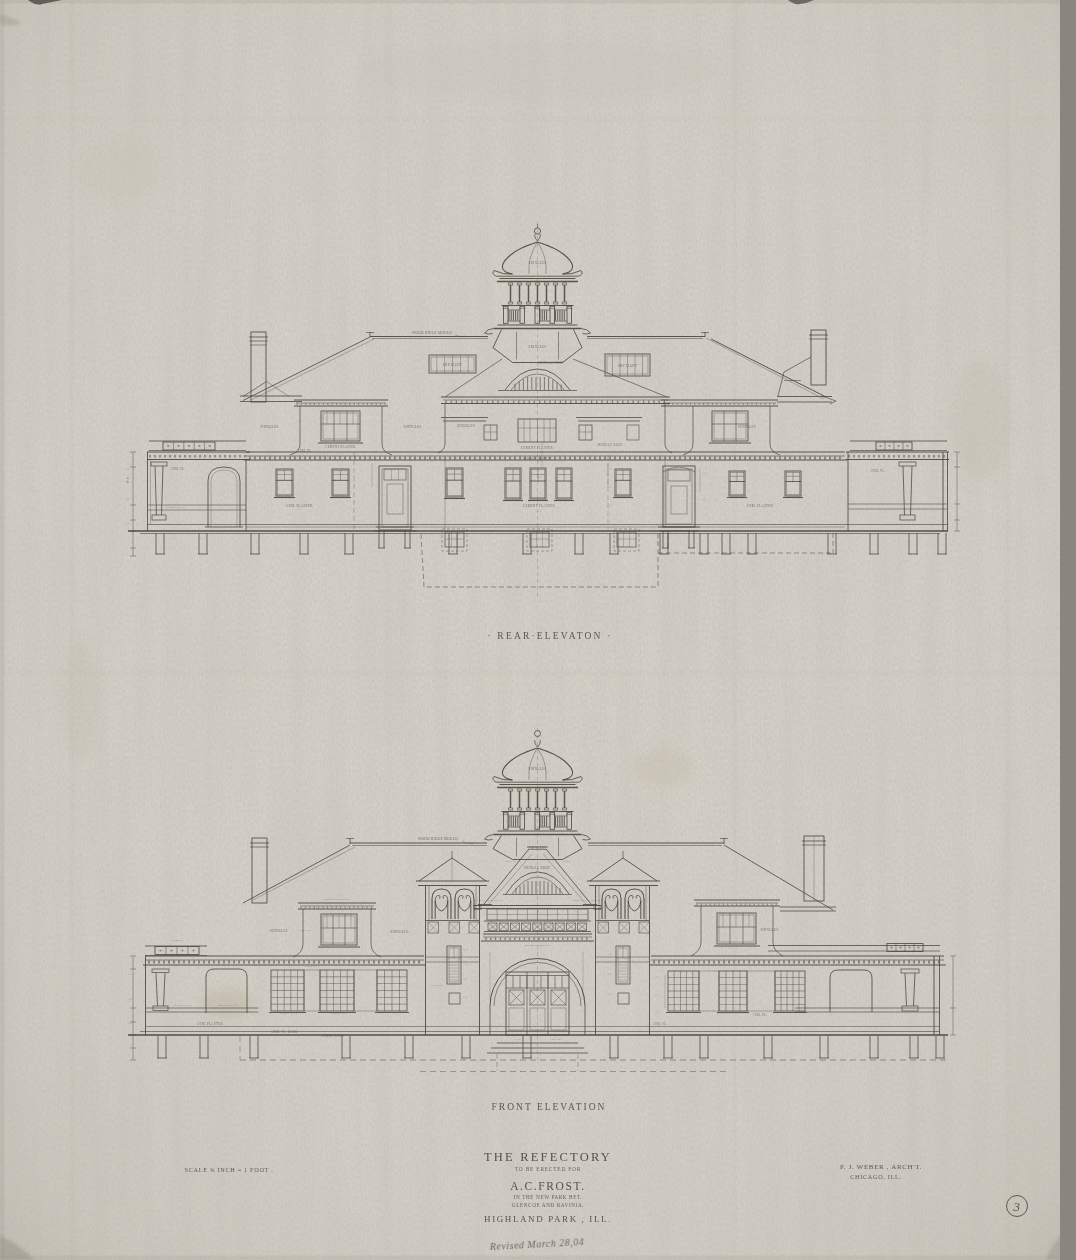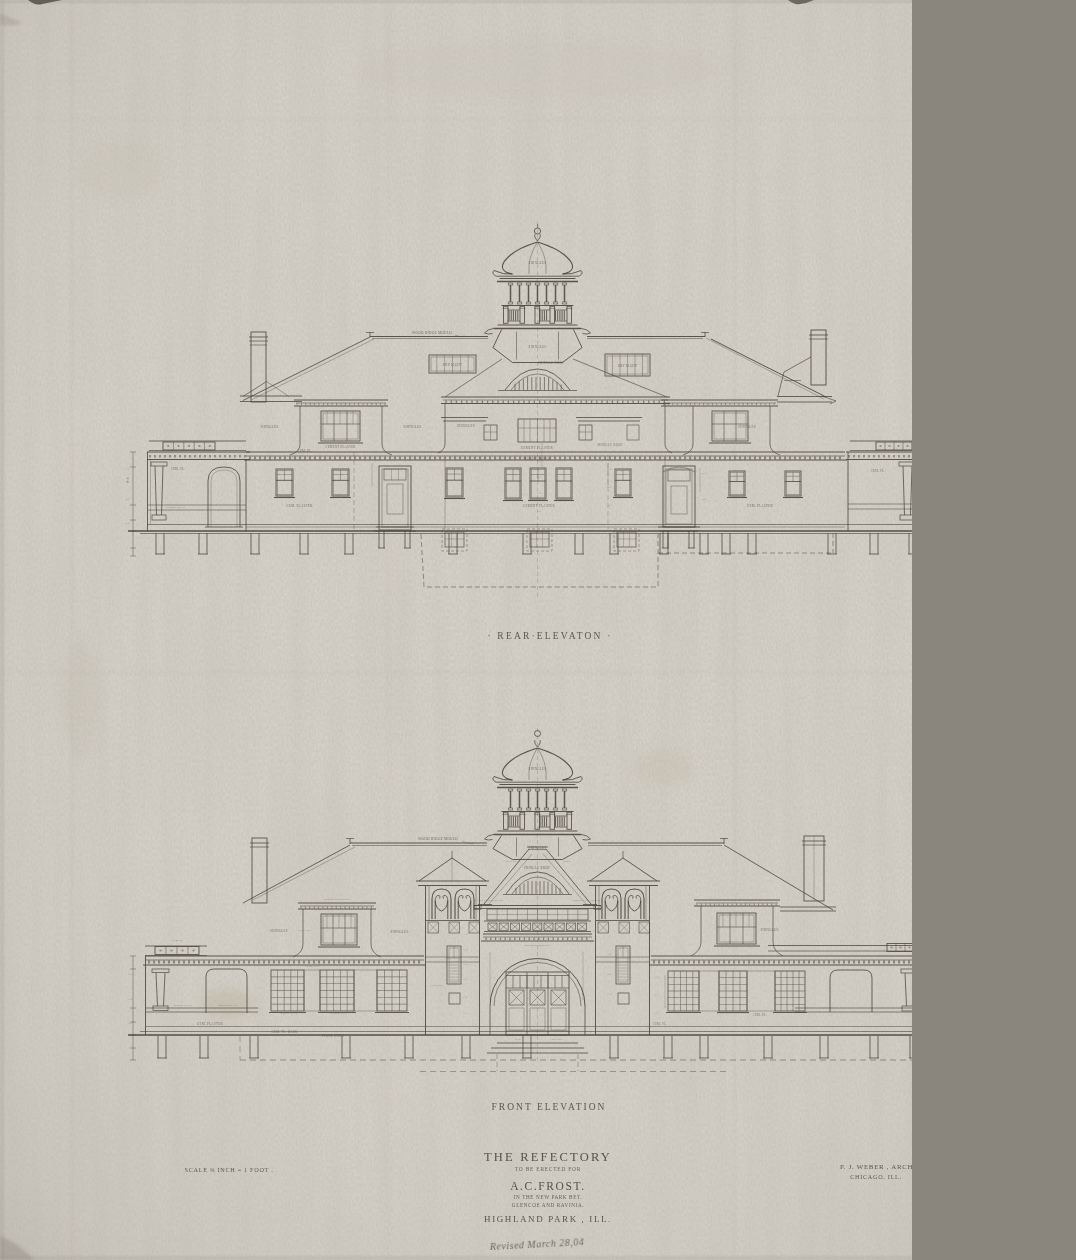--- a/index.html
+++ b/index.html
@@ -1,14 +1,14 @@
 <!DOCTYPE html>
 <html><head><meta charset="utf-8"><style>
 html,body{margin:0;padding:0;background:#8a867e;}
-#sheet{width:912px;height:1260px;position:relative;overflow:hidden;}
+#sheet{width:1060px;height:1260px;position:relative;overflow:hidden;}
 </style></head><body>
 <div id="sheet">
 <svg width="1076" height="1260" viewBox="0 0 1076 1260" xmlns="http://www.w3.org/2000/svg">
 <defs>
 <filter id="mottle" x="0" y="0" width="100%" height="100%">
 <feTurbulence type="fractalNoise" baseFrequency="0.009 0.011" numOctaves="4" seed="11" result="n"></feTurbulence>
 <feColorMatrix in="n" type="matrix" values="0 0 0 0 0.66,0 0 0 0 0.63,0 0 0 0 0.57,0.6 0.3 0 0 -0.18"></feColorMatrix>
 </filter>
 <filter id="weave" x="0" y="0" width="100%" height="100%">
 <feTurbulence type="fractalNoise" baseFrequency="0.55 0.30" numOctaves="2" seed="4" result="n"></feTurbulence>

